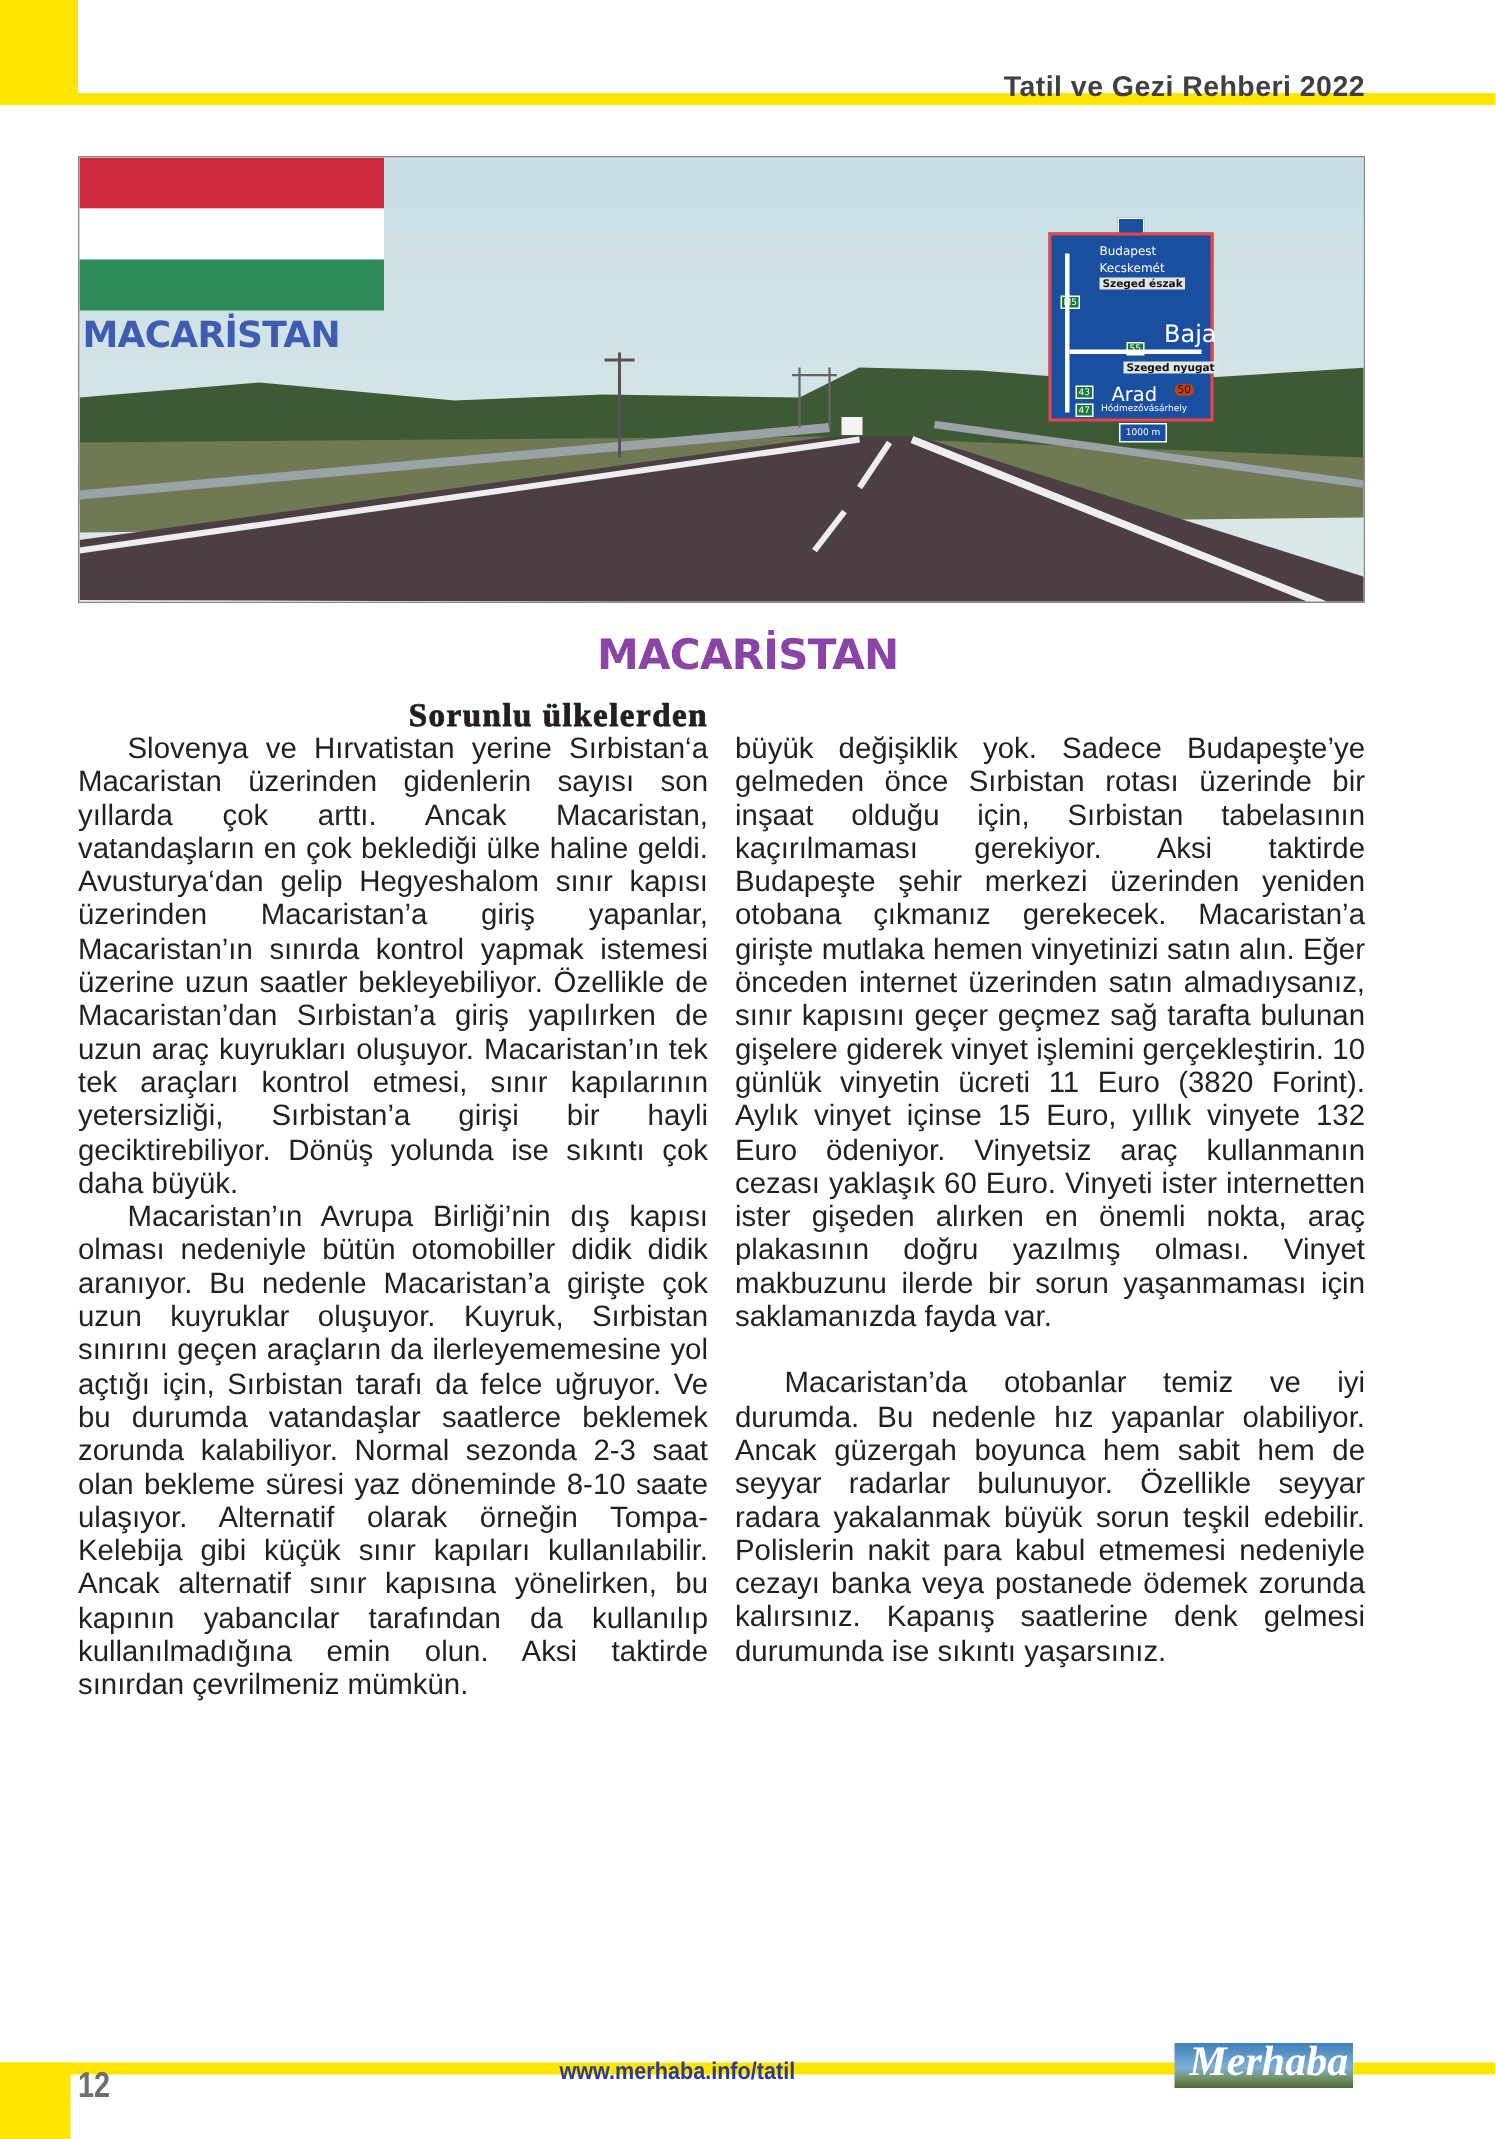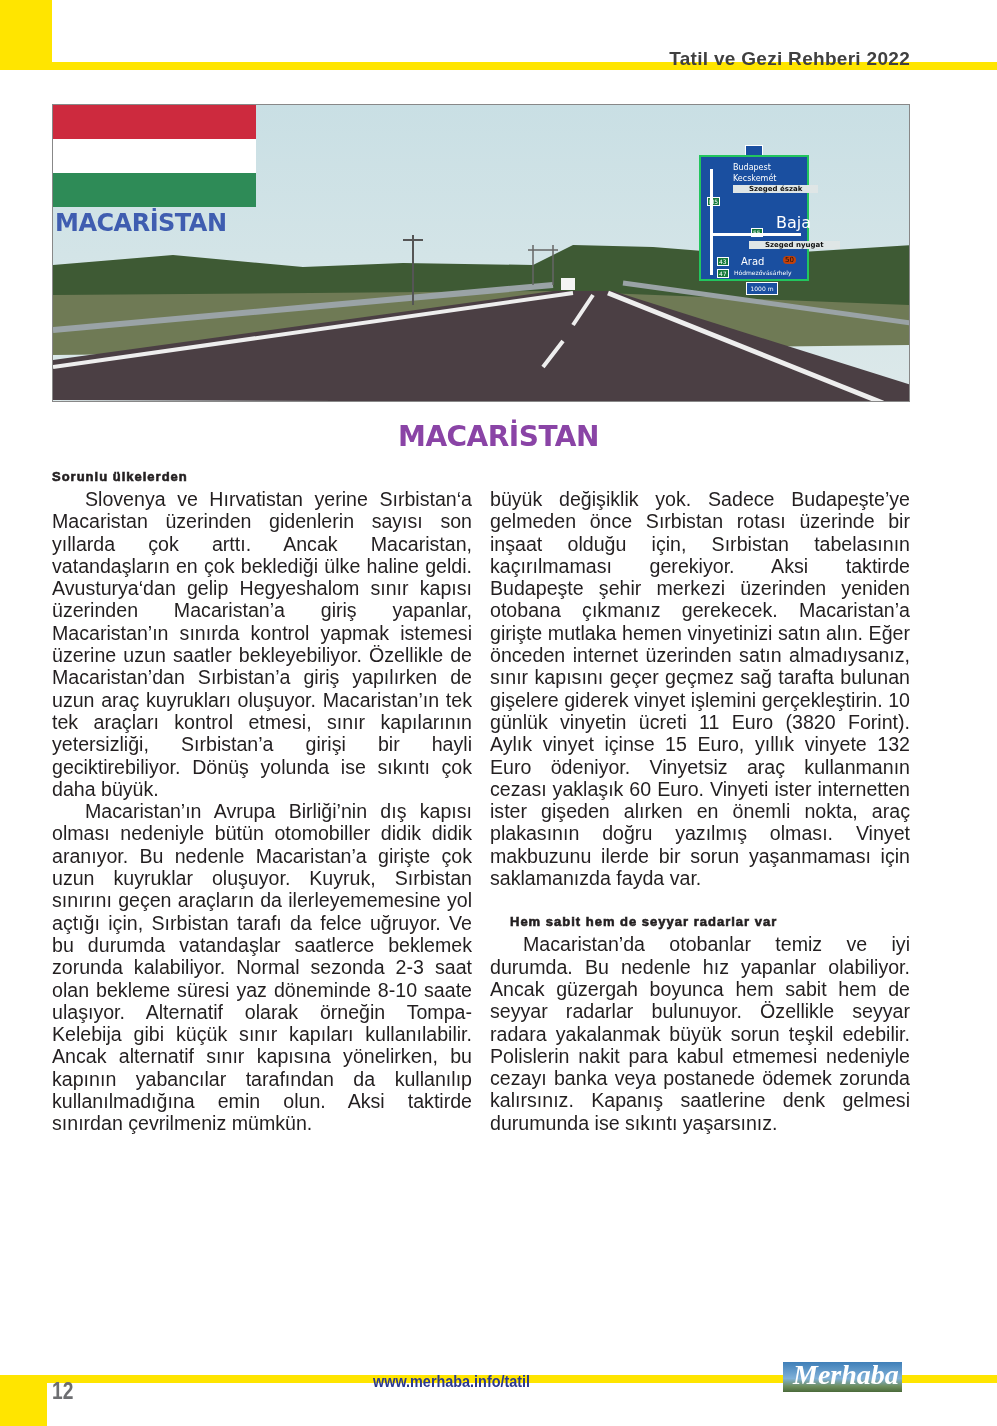--- a/index.html
+++ b/index.html
@@ -5,33 +5,33 @@
   html, body { margin:0; padding:0; }
   body { width:997px; height:1426px; position:relative; background:#ffffff; overflow:hidden; font-family:"Liberation Sans", sans-serif; color:#231f20; }
   .ybar-left { position:absolute; left:0; top:0; width:52px; height:70px; background:#ffe500; }
   .ybar-top { position:absolute; left:0; top:62px; width:997px; height:8px; background:#ffe500; }
   .header-title { position:absolute; right:87px; top:48px; font-family:"Liberation Sans", sans-serif; font-weight:bold; font-size:19px; color:#404040; letter-spacing:0.3px; }
   .photo { position:absolute; left:52px; top:104px; width:858px; height:298px; overflow:hidden; border:1px solid #888; box-sizing:border-box; }
   .photo svg { display:block; }
   .flag { position:absolute; left:0; top:0; width:203px; height:102px; }
   .flag div { height:34px; }
   .photo-label { position:absolute; left:2px; top:104px; font-family:"DejaVu Sans", sans-serif; font-weight:bold; font-size:24px; color:#3f5db0; letter-spacing:-0.5px; }
-  .sign { position:absolute; left:646px; top:50px; width:110px; height:126px; background:#1a4fa0; border:2px solid #22c55e; box-sizing:border-box; font-family:"DejaVu Sans", sans-serif; color:#fff; font-size:8px; }
+  .sign { position:absolute; left:646px; top:50px; width:110px; height:126px; background:#1a4fa0; border:2px solid #ef4444; box-sizing:border-box; font-family:"DejaVu Sans", sans-serif; color:#fff; font-size:8px; }
   .sign .ln { position:absolute; white-space:nowrap; }
-  .sign .box { background:#dfe6e6; color:#111; padding:0 16px; font-size:7px; font-weight:bold; }
+  .sign .box { background:#dfe6e6; color:#111; padding:0 2px; font-size:7px; font-weight:bold; }
   .sign .green { background:#167a3b; color:#fff; border:1px solid #fff; font-size:6px; padding:0 1px; }
   .sign-top { position:absolute; left:692px; top:40px; width:16px; height:12px; background:#1a4fa0; border:1px solid #fff; }
   .sign-dist { position:absolute; left:693px; top:177px; width:30px; height:11px; background:#1a4fa0; color:#fff; font-size:6px; border:1px solid #fff; text-align:center; font-family:"DejaVu Sans", sans-serif; line-height:11px; }
   .main-title { position:absolute; left:0; width:997px; top:420px; text-align:center; font-family:"DejaVu Sans", sans-serif; font-weight:bold; font-size:28px; color:#8a44a6; letter-spacing:-0.5px; }
   .col { position:absolute; top:466px; width:420px; font-size:19.6px; line-height:22.3px; text-align:justify; }
   .col.left { left:52px; }
   .col.right { left:490px; }
   .col p { margin:0; text-indent:33px; }
   .col p.noindent { text-indent:0; }
-  .col h3 { margin:0; text-align:left; font-family:Liberation Sans, sans-serif; font-weight:900; font-size:13px; line-height:22px; letter-spacing:1px; -webkit-text-stroke:0.6px #231f20; }
+  .col h3 { margin:0; text-align:right; font-family:Liberation Serif, serif; font-weight:900; font-size:22px; line-height:22px; letter-spacing:1px; -webkit-text-stroke:0.6px #231f20; }
   .spacer { height:22px; }
   .ybar-bottom { position:absolute; left:0; top:1375px; width:997px; height:8px; background:#ffe500; }
   .ybar-bottom-left { position:absolute; left:0; top:1375px; width:47px; height:51px; background:#ffe500; }
   .page-num { position:absolute; left:52px; top:1377px; font-family:"Liberation Sans", sans-serif; font-size:24px; color:#6d6e71; font-weight:bold; transform:scaleX(0.8); transform-origin:left; }
   .footer-url { position:absolute; left:373px; top:1373px; font-family:"Liberation Sans", sans-serif; font-weight:bold; font-size:16px; color:#2b3990; transform:scaleX(0.9); transform-origin:left; }
   .logo { position:absolute; left:783px; top:1362px; width:104px; height:30px; background:linear-gradient(#3f7fb8 0%, #7fb0d8 55%, #6f8f60 80%, #4a6a3a 100%); overflow:hidden;padding-left:15px; }
   .logo span { position:absolute; left:10px; top:-3px; font-family:"Liberation Serif", serif; font-style:italic; font-weight:bold; font-size:28px; color:#ffffff; }
 </style>
 </head>
 <body>
@@ -70,21 +70,21 @@
   <div class="sign-top"></div>
   <div class="sign">
     <div class="ln" style="left:32px;top:6px">Budapest</div>
     <div class="ln" style="left:32px;top:17px">Kecskemét</div>
     <div class="ln box" style="left:32px;top:28px">Szeged észak</div>
     <div class="ln green" style="left:6px;top:40px">M5</div>
     <div class="ln" style="left:75px;top:56px;font-size:16px">Baja</div>
     <div class="ln green" style="left:50px;top:71px">55</div>
     <div class="ln box" style="left:48px;top:84px">Szeged nyugat</div>
     <div class="ln green" style="left:16px;top:100px">43</div>
-    <div class="ln" style="left:40px;top:99px;font-size:10px">Arad</div>
+    <div class="ln" style="left:40px;top:99px;font-size:13px">Arad</div>
     <div class="ln" style="left:82px;top:99px;background:#c2410c;color:#111;border-radius:5px;padding:0 2px;font-size:7px">50</div>
     <div class="ln green" style="left:16px;top:112px">47</div>
     <div class="ln" style="left:33px;top:112px;font-size:6px">Hódmezővásárhely</div>
     <div style="position:absolute;left:9px;top:12px;width:3px;height:106px;background:#fff"></div>
     <div style="position:absolute;left:12px;top:76px;width:88px;height:3px;background:#fff"></div>
   </div>
   <div class="sign-dist">1000 m</div>
 </div>
 
 <div class="main-title">MACARİSTAN</div>
@@ -92,21 +92,20 @@
 <div class="col left">
   <h3>Sorunlu ülkelerden</h3>
   <p>Slovenya ve Hırvatistan yerine Sırbistan‘a Macaristan üzerinden gidenlerin sayısı son yıllarda çok arttı. Ancak Macaristan, vatandaşların en çok beklediği ülke haline geldi. Avusturya‘dan gelip Hegyeshalom sınır kapısı üzerinden Macaristan’a giriş yapanlar, Macaristan’ın sınırda kontrol yapmak istemesi üzerine uzun saatler bekleyebiliyor. Özellikle de Macaristan’dan Sırbistan’a giriş yapılırken de uzun araç kuyrukları oluşuyor. Macaristan’ın tek tek araçları kontrol etmesi, sınır kapılarının yetersizliği, Sırbistan’a girişi bir hayli geciktirebiliyor. Dönüş yolunda ise sıkıntı çok daha büyük.</p>
   <p>Macaristan’ın Avrupa Birliği’nin dış kapısı olması nedeniyle bütün otomobiller didik didik aranıyor. Bu nedenle Macaristan’a girişte çok uzun kuyruklar oluşuyor. Kuyruk, Sırbistan sınırını geçen araçların da ilerleyememesine yol açtığı için, Sırbistan tarafı da felce uğruyor. Ve bu durumda vatandaşlar saatlerce beklemek zorunda kalabiliyor. Normal sezonda 2-3 saat olan bekleme süresi yaz döneminde 8-10 saate ulaşıyor. Alternatif olarak örneğin Tompa-Kelebija gibi küçük sınır kapıları kullanılabilir. Ancak alternatif sınır kapısına yönelirken, bu kapının yabancılar tarafından da kullanılıp kullanılmadığına emin olun. Aksi taktirde sınırdan çevrilmeniz mümkün.</p>
   <div class="spacer"></div>
 </div>
 
 <div class="col right" style="top:488px">
   <p class="noindent">büyük değişiklik yok. Sadece Budapeşte’ye gelmeden önce Sırbistan rotası üzerinde bir inşaat olduğu için, Sırbistan tabelasının kaçırılmaması gerekiyor. Aksi taktirde Budapeşte şehir merkezi üzerinden yeniden otobana çıkmanız gerekecek. Macaristan’a girişte mutlaka hemen vinyetinizi satın alın. Eğer önceden internet üzerinden satın almadıysanız, sınır kapısını geçer geçmez sağ tarafta bulunan gişelere giderek vinyet işlemini gerçekleştirin. 10 günlük vinyetin ücreti 11 Euro (3820 Forint). Aylık vinyet içinse 15 Euro, yıllık vinyete 132 Euro ödeniyor. Vinyetsiz araç kullanmanın cezası yaklaşık 60 Euro. Vinyeti ister internetten ister gişeden alırken en önemli nokta, araç plakasının doğru yazılmış olması. Vinyet makbuzunu ilerde bir sorun yaşanmaması için saklamanızda fayda var.</p>
   <div class="spacer"></div>
-  <h3 style="padding:0 20px">Hem sabit hem de seyyar radarlar var</h3>
   <p>Macaristan’da otobanlar temiz ve iyi durumda. Bu nedenle hız yapanlar olabiliyor. Ancak güzergah boyunca hem sabit hem de seyyar radarlar bulunuyor. Özellikle seyyar radara yakalanmak büyük sorun teşkil edebilir. Polislerin nakit para kabul etmemesi nedeniyle cezayı banka veya postanede ödemek zorunda kalırsınız. Kapanış saatlerine denk gelmesi durumunda ise sıkıntı yaşarsınız.</p>
 </div>
 
 <div class="ybar-bottom"></div>
 <div class="ybar-bottom-left"></div>
 <div class="page-num">12</div>
 <div class="footer-url">www.merhaba.info/tatil</div>
 <div class="logo">
     <span>Merhaba</span>
   </div>

